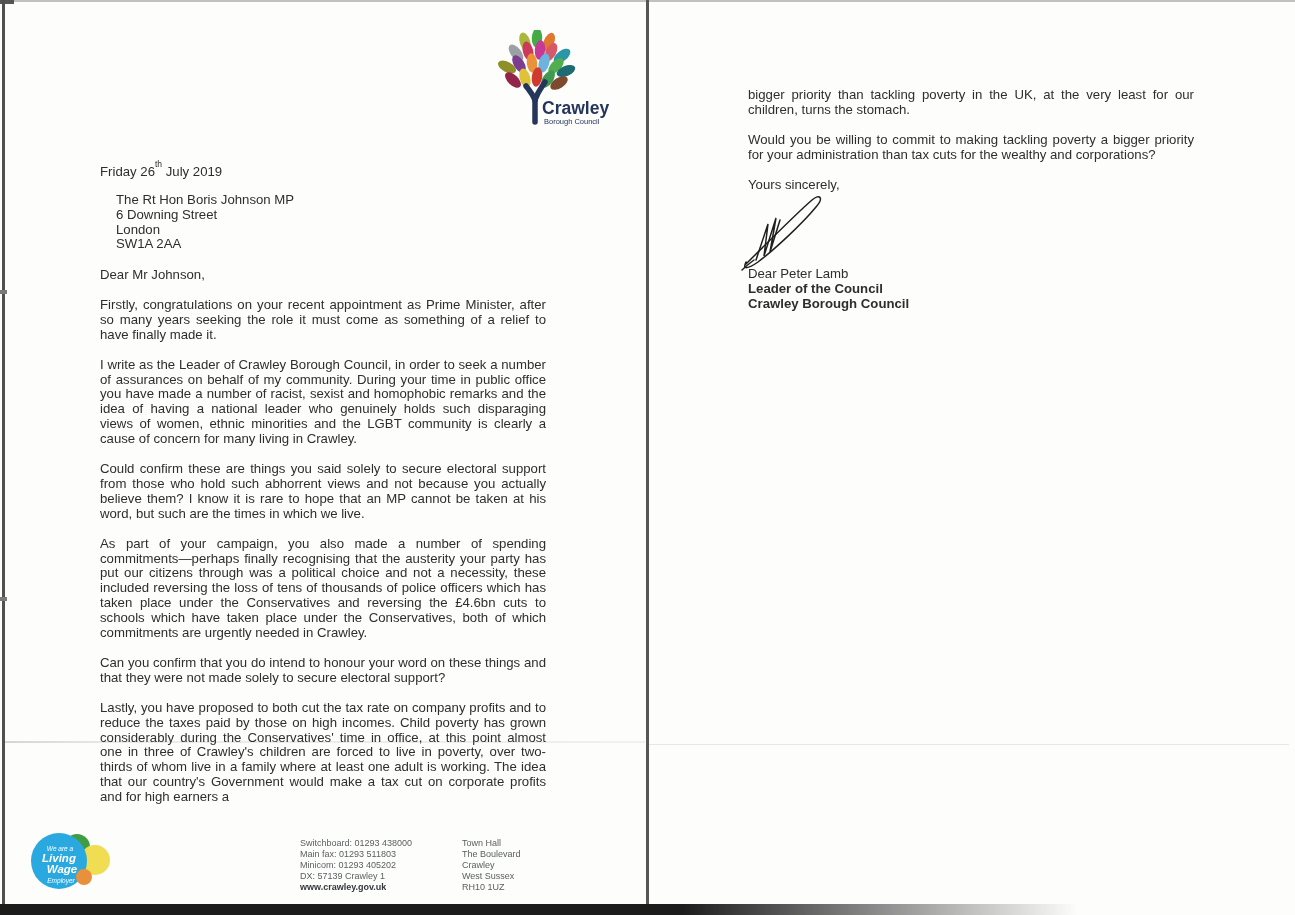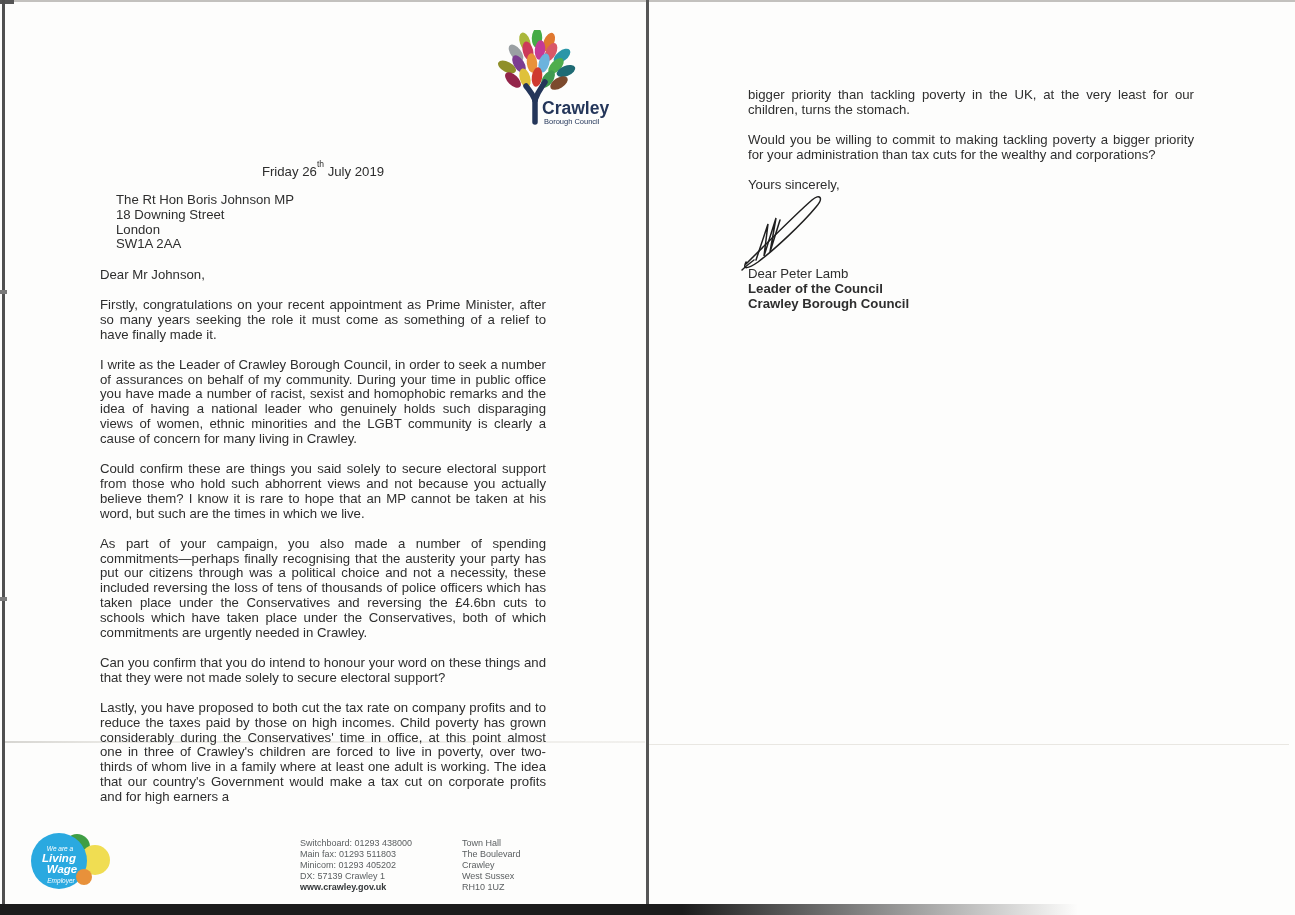--- a/index.html
+++ b/index.html
@@ -26,21 +26,21 @@
   .edge-dash.d2{top:597px;}
 
   
   .letter-body{position:absolute;width:446px;font-size:13.2px;line-height:14.8px;}
   .letter-body p{margin:15.5px 0 0 0;text-align:justify;}
   .letter-body > :first-child{margin-top:0;}
   .salutation{margin-top:32px;}
   .bold{font-weight:bold;}
   .p1-body{left:100px;top:193px;}
   .p2-body{left:748px;top:88px;}
-  .date-line{position:absolute;left:100px;top:163px;width:446px;text-align:center;
+  .date-line{position:absolute;left:100px;top:163px;width:446px;text-align:left;
     font-size:13.2px;}
   .date-line sup{font-size:8.5px;position:relative;top:-4px;}
   .recipient div{white-space:nowrap;margin-left:16px;}
 
   .logo-wrap{position:absolute;left:495px;top:30px;width:118px;height:96px;}
   .signature-wrap{position:absolute;left:740px;top:194px;width:90px;height:78px;}
   .signatory{position:absolute;left:748px;top:266px;font-size:13.2px;line-height:15.2px;}
 
   
   .footer-contact{position:absolute;left:300px;top:838px;width:217px;text-align:left;
@@ -99,21 +99,21 @@
         <text x="47" y="84" font-size="17.5" font-weight="bold" fill="#24365a">Crawley</text>
         <text x="49" y="93.5" font-size="7.5" fill="#24365a">Borough Council</text>
       </svg>
     </div>
 
     <div class="date-line"><span>Friday 26</span><sup>th</sup><span> July 2019</span></div>
 
     <div class="letter-body p1-body">
       <div class="recipient">
         <div>The Rt Hon Boris Johnson MP</div>
-        <div>18 Downing Street</div>
+        <div>6 Downing Street</div>
         <div>London</div>
         <div>SW1A 2AA</div>
       </div>
       <p class="salutation">Dear Mr Johnson,</p>
       <p>Firstly, congratulations on your recent appointment as Prime Minister, after so many years seeking the role it must come as something of a relief to have finally made it.</p>
       <p>I write as the Leader of Crawley Borough Council, in order to seek a number of assurances on behalf of my community. During your time in public office you have made a number of racist, sexist and homophobic remarks and the idea of having a national leader who genuinely holds such disparaging views of women, ethnic minorities and the LGBT community is clearly a cause of concern for many living in Crawley.</p>
       <p>Could confirm these are things you said solely to secure electoral support from those who hold such abhorrent views and not because you actually believe them? I know it is rare to hope that an MP cannot be taken at his word, but such are the times in which we live.</p>
       <p>As part of your campaign, you also made a number of spending commitments—perhaps finally recognising that the austerity your party has put our citizens through was a political choice and not a necessity, these included reversing the loss of tens of thousands of police officers which has taken place under the Conservatives and reversing the £4.6bn cuts to schools which have taken place under the Conservatives, both of which commitments are urgently needed in Crawley.</p>
       <p>Can you confirm that you do intend to honour your word on these things and that they were not made solely to secure electoral support?</p>
       <p>Lastly, you have proposed to both cut the tax rate on company profits and to reduce the taxes paid by those on high incomes. Child poverty has grown considerably during the Conservatives' time in office, at this point almost one in three of Crawley's children are forced to live in poverty, over two-thirds of whom live in a family where at least one adult is working. The idea that our country's Government would make a tax cut on corporate profits and for high earners a</p>

